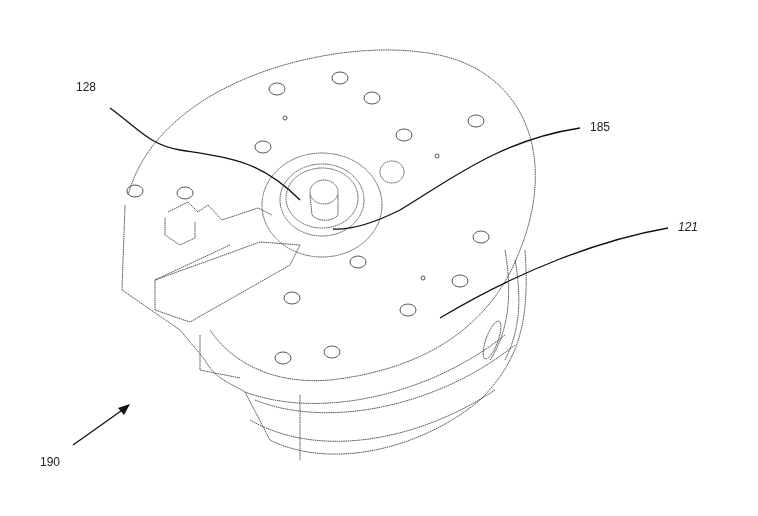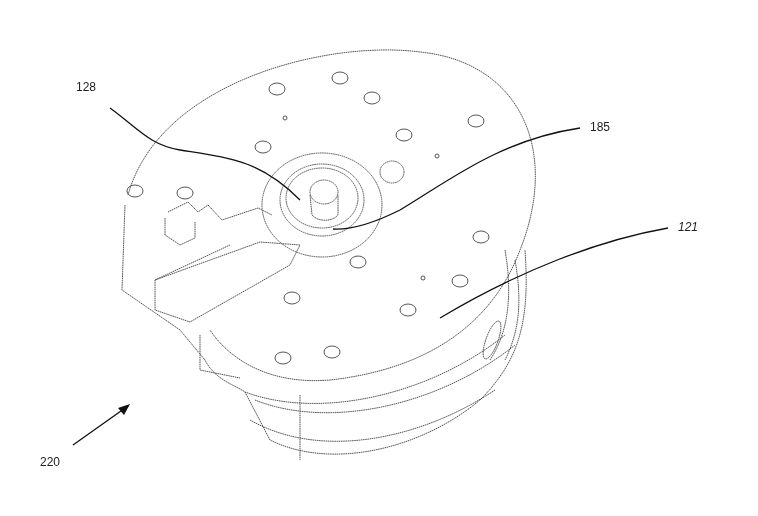--- a/index.html
+++ b/index.html
@@ -62,13 +62,13 @@
   <path class="lead" d="M110,108 C140,130 150,145 180,150 C230,158 260,160 300,200"></path>
   <path class="lead" d="M580,128 C500,140 450,180 400,210 C370,225 350,230 333,229"></path>
   <path class="lead" d="M668,228 C600,240 520,270 440,318"></path>
   <path class="lead" d="M73,445 L128,406"></path>
   <polygon points="130,404 118,408 124,415" fill="#111"></polygon>
 </svg>
 
 <div class="lbl" style="left:76px;top:80px;">128</div>
 <div class="lbl" style="left:590px;top:120px;">185</div>
 <div class="lbl" style="left:678px;top:220px;font-style:italic;">121</div>
-<div class="lbl" style="left:40px;top:455px;">220</div>
+<div class="lbl" style="left:40px;top:455px;">190</div>
 
 </body></html>

